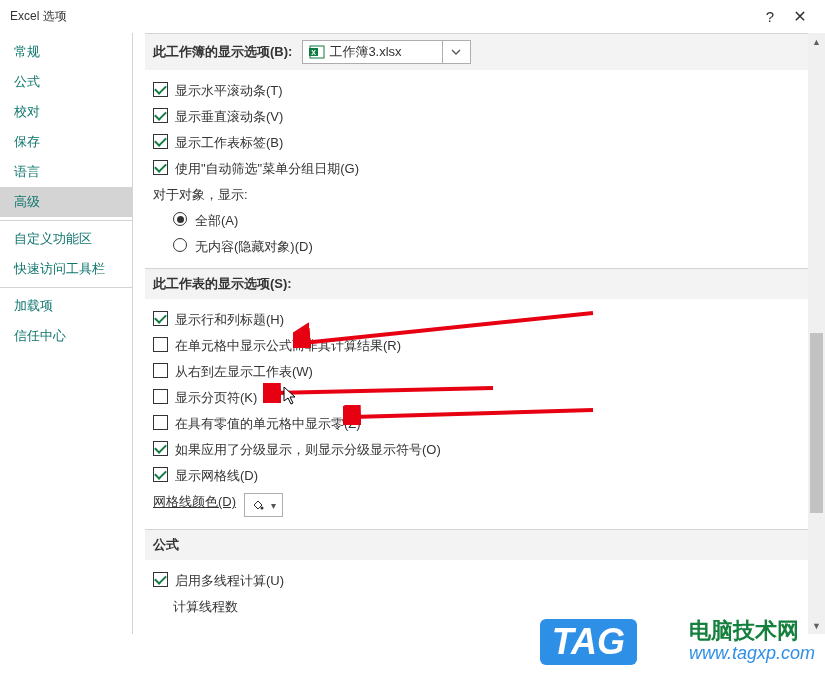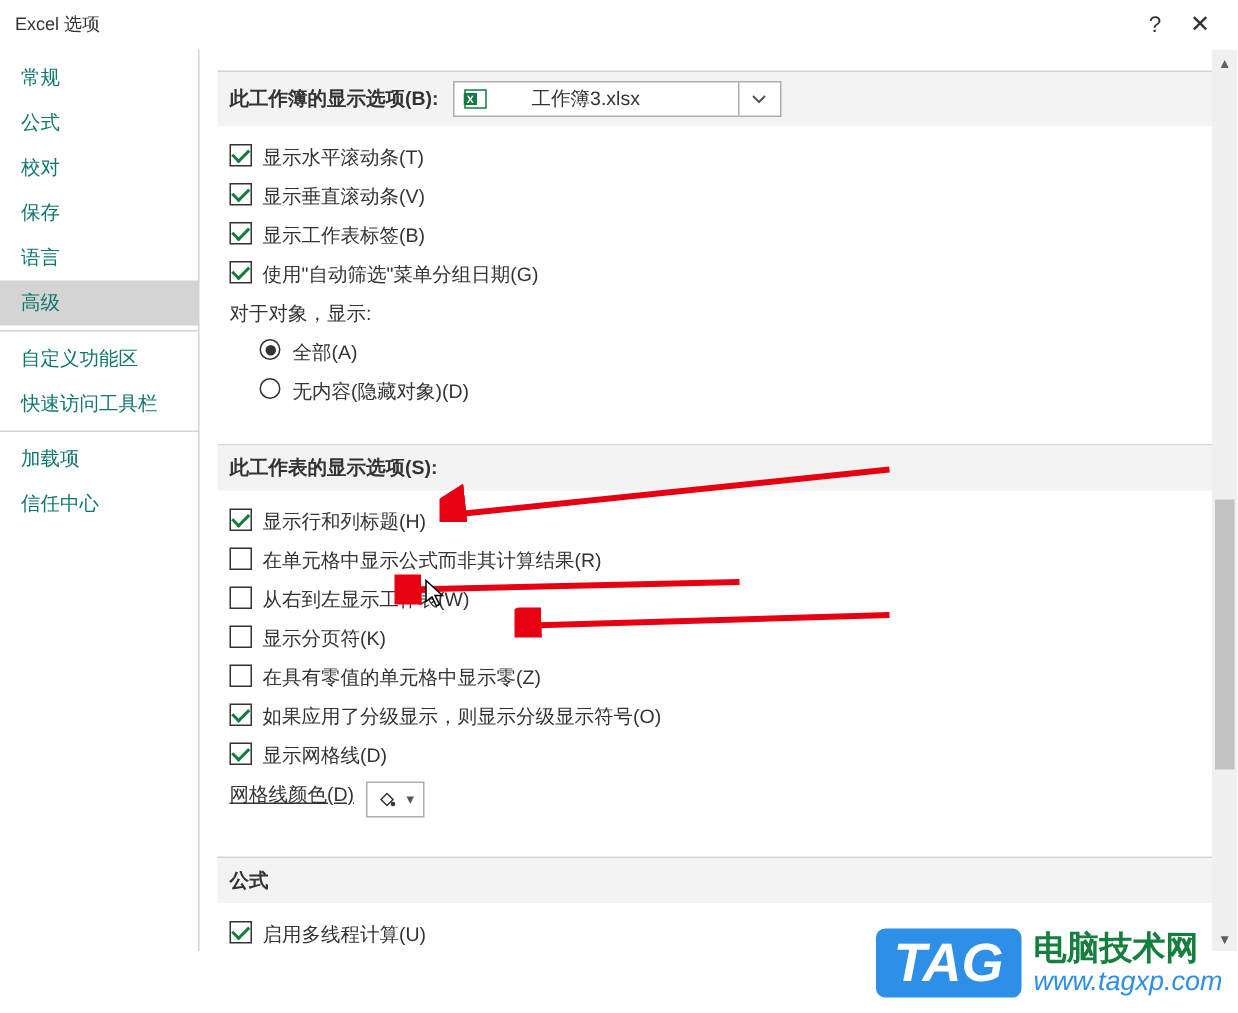--- a/index.html
+++ b/index.html
@@ -7,43 +7,43 @@
 .titlebar { height: 32px; display: flex; align-items: center; padding: 0 10px; font-size: 12px; color: #333; position: relative; }
 .titlebar .title { flex: 1; }
 .titlebar .help { width: 30px; text-align: center; font-size: 15px; cursor: pointer; }
 .titlebar .close { width: 30px; text-align: center; font-size: 16px; cursor: pointer; }
 .mainrow { display: flex; height: 602px; border-top: 1px solid #fff; }
 .sidebar { width: 133px; background: #fff; border-right: 1px solid #d4d4d4; padding-top: 4px; }
 .sidebar .item { padding: 6px 14px; font-size: 13px; color: #0f766e; cursor: pointer; }
 .sidebar .item.selected { background: #d4d4d4; }
 .sidebar .sep { border-top: 1px solid #d4d4d4; margin: 3px 0; }
 .content { flex: 1; padding: 0 12px 0 12px; overflow: hidden; position: relative; }
-.section { border-top: 1px solid #d4d4d4; margin-top: 14px; }
+.section { border-top: 1px solid #d4d4d4; margin-top: 0; }
 .section-header { display: flex; align-items: center; background: #f3f3f3; padding: 6px 8px; font-size: 13px; font-weight: bold; color: #333; }
 .section-header .shlabel { margin-right: 10px; }
-.section-header .combo { display: flex; align-items: center; border: 1px solid #adadad; background: #fff; height: 24px; font-weight: normal; gap: 25px; }
+.section-header .combo { display: flex; align-items: center; border: 1px solid #adadad; background: #fff; height: 24px; font-weight: normal; }
 .section-header .combo .excel-ico { width: 16px; height: 16px; margin: 0 4px 0 6px; display: inline-flex; align-items: center; justify-content: center; }
 .section-header .combo .comtext { padding-right: 40px; font-size: 13px; }
 .section-header .combo .chev { width: 28px; border-left: 1px solid #adadad; height: 100%; display: flex; align-items: center; justify-content: center; color: #555; }
 .section-body { padding: 8px 0 8px 8px; font-size: 13px; color: #333; }
 .checkrow { display: flex; align-items: flex-start; padding: 4px 0 4px 0; margin-left: 0px; }
 .check { width: 15px; height: 15px; border: 1px solid #333; margin-right: 7px; display: inline-flex; align-items: center; justify-content: center; }
 .check.checked::after { content: ""; width: 9px; height: 5px; border-left: 2px solid #107c41; border-bottom: 2px solid #107c41; transform: rotate(-45deg); margin-top: -3px; }
 .subgroup { margin-left: 20px; }
 .radio { width: 14px; height: 14px; border: 1px solid #333; border-radius: 50%; margin-right: 8px; display: inline-flex; align-items: center; justify-content: center; }
 .radio.sel::after { content: ""; width: 7px; height: 7px; background: #333; border-radius: 50%; }
 .underline { text-decoration: underline; }
 .sublabel { padding: 4px 0 4px 0; }
 .colorbtn { display: inline-flex; align-items: center; border: 1px solid #adadad; height: 24px; padding: 0 6px; margin-left: 8px; }
 .colorbtn .bucket { width: 14px; height: 14px; }
 .colorbtn .chev2 { margin-left: 6px; font-size: 10px; color: #555; }
 .scrollbar { position: absolute; right: 0; top: 0; width: 17px; height: 100%; background: #f0f0f0; }
 .scrollbar .sbtn { height: 17px; display: flex; align-items: center; justify-content: center; color: #606060; font-size: 9px; }
 .scrollbar .thumb { position: absolute; left: 2px; width: 13px; background: #c2c2c2; top: 300px; height: 180px; }
-.watermark { position: absolute; right: 10px; bottom: 10px; display: flex; align-items: flex-end; z-index: 50; }
+.watermark { position: absolute; right: 10px; bottom: 10px; display: flex; align-items: flex-start; z-index: 50; gap: 44px; }
 .tag { background: #2e8fe6; color: #fff; font-weight: bold; font-size: 36px; padding: 2px 12px; border-radius: 6px; margin-right: 8px; font-style: italic; }
 .tagtxt { color: #15803d; font-size: 22px; font-weight: bold; line-height: 1.1; }
 .tagurl { color: #2e8fe6; font-size: 18px; font-style: italic; }
 .arrow { position: absolute; z-index: 20; pointer-events: none; }
 .cursor { position: absolute; width: 14px; height: 20px; z-index: 30; }
 </style>
 </head>
 <body>
 
 <div class="titlebar">

